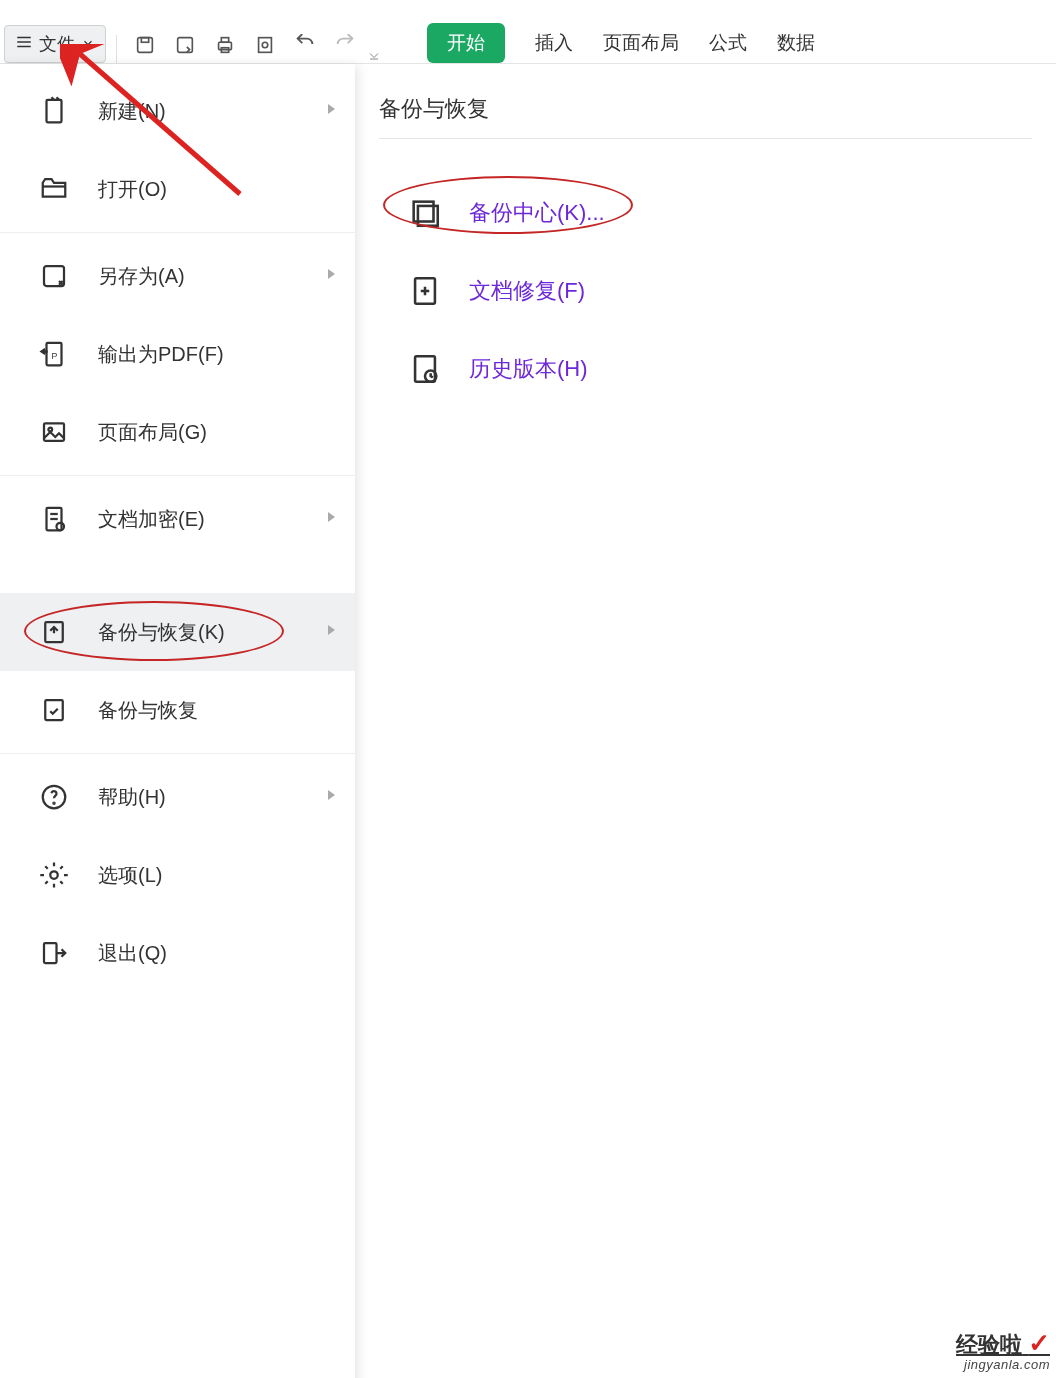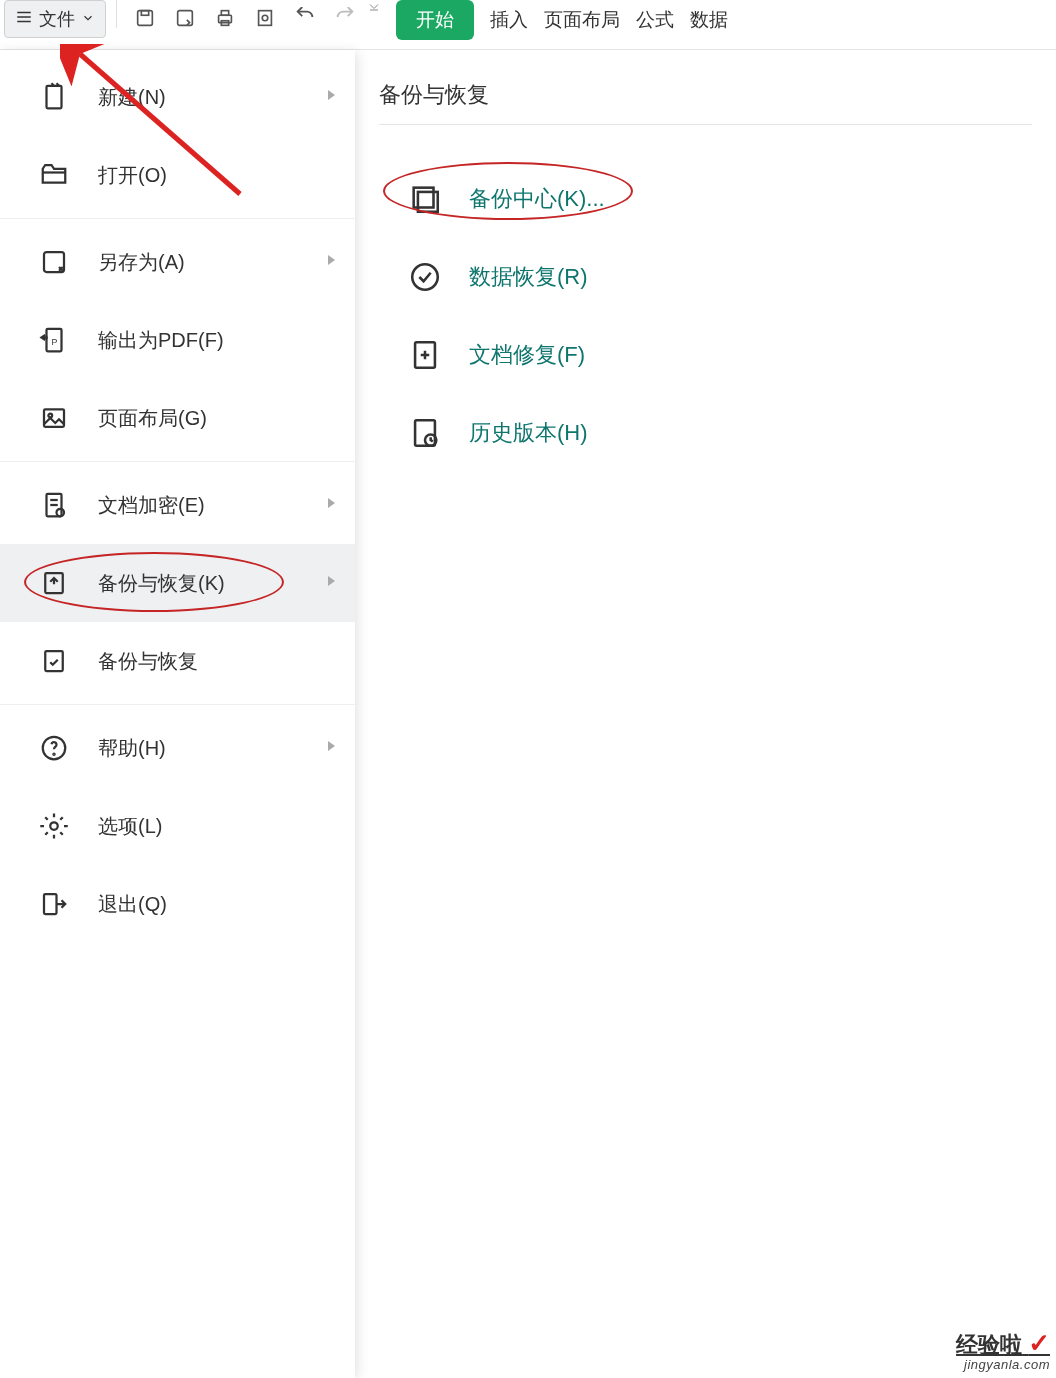--- a/index.html
+++ b/index.html
@@ -10,22 +10,22 @@
     body {
       font-family: "Microsoft YaHei", "PingFang SC", sans-serif;
       background: #fff;
       width: 1056px;
       height: 1378px;
       overflow: hidden;
       position: relative;
     }
     .toolbar {
       display: flex;
-      align-items: flex-start;
-      height: 50px;
+      align-items: flex-end;
+      height: 64px;
       border-bottom: 1px solid #e5e5e5;
       padding: 0 4px;
       gap: 4px;
     }
     .file-btn {
       display: flex;
       align-items: center;
       gap: 6px;
       background: #eef0f2;
       border: 1px solid #d0d0d0;
@@ -52,22 +52,22 @@
       color: #555;
       cursor: pointer;
     }
     .tb-icon.dim { color: #bbb; }
     .tb-icon svg { width: 22px; height: 22px; }
     .small-chev { width: 14px; height: 14px; color: #888; display:flex; align-items:center; justify-content:center;}
     .small-chev svg{width:12px;height:12px;}
     .tab-area {
       display: flex;
       align-items: center;
-      gap: 16px;
-      margin-left: 11px;
+      gap: 30px;
+      margin-left: 42px;
       font-size: 19px;
       color: #333;
     }
     .tab-start {
       background: #1aa863;
       color: #fff;
       padding: 7px 20px;
       border-radius: 6px;
       font-size: 19px;
     }
@@ -84,20 +84,21 @@
     }
     .menu-item {
       display: flex;
       align-items: center;
       padding: 24px 18px 24px 32px;
       cursor: pointer;
       position: relative;
     }
     .menu-item.sel {
       background: #eef0f2;
+      margin-top: 35px;
     }
     .menu-item .micon {
       width: 44px;
       display: flex;
       justify-content: center;
       color: #333;
     }
     .menu-item .micon svg { width: 30px; height: 30px; stroke-width:1.8; }
     .menu-item .mlabel {
       font-size: 20px;
@@ -134,21 +135,21 @@
     }
     .rmenu-item .ricon {
       width: 48px;
       display: flex;
       justify-content: center;
       color: #333;
     }
     .rmenu-item .ricon svg { width: 34px; height: 34px; stroke-width:1.8;}
     .rmenu-item .rlabel {
       font-size: 22px;
-      color: #0f766e;
+      color: #6d28d9;
       margin-left: 20px;
     }
     .red-ellipse-1 {
       position:absolute;
       left:20px; top:-8px;
       width:280px; height:64px;
       border:2.5px solid #c52525;
       border-radius:50%;
       pointer-events:none;
     }
@@ -422,29 +423,20 @@
       <span class="ricon">
           <svg viewBox="0 0 24 24" fill="none" stroke="currentColor">
             <rect x="4" y="4" width="14" height="14"></rect>
             <rect x="7" y="7" width="14" height="14"></rect>
           </svg>
         </span>
       <span class="rlabel">备份中心(K)...</span>
       <span class="red-ellipse-1" style="left:4px;top:2px;width:250px;height:58px;"></span>
     </div>
 
-    <div class="rmenu-item">
-      <span class="ricon">
-          <svg viewBox="0 0 24 24" fill="none" stroke="currentColor">
-            <circle cx="12" cy="12" r="9"></circle>
-            <path d="M8 12l3 3 5-6"></path>
-          </svg>
-        </span>
-      <span class="rlabel">数据恢复(R)</span>
-    </div>
 
     <div class="rmenu-item">
       <span class="ricon">
           <svg viewBox="0 0 24 24" fill="none" stroke="currentColor">
             <rect x="5" y="3" width="14" height="18" rx="1"></rect>
             <line x1="9" y1="12" x2="15" y2="12"></line>
             <line x1="12" y1="9" x2="12" y2="15"></line>
           </svg>
         </span>
       <span class="rlabel">文档修复(F)</span>

